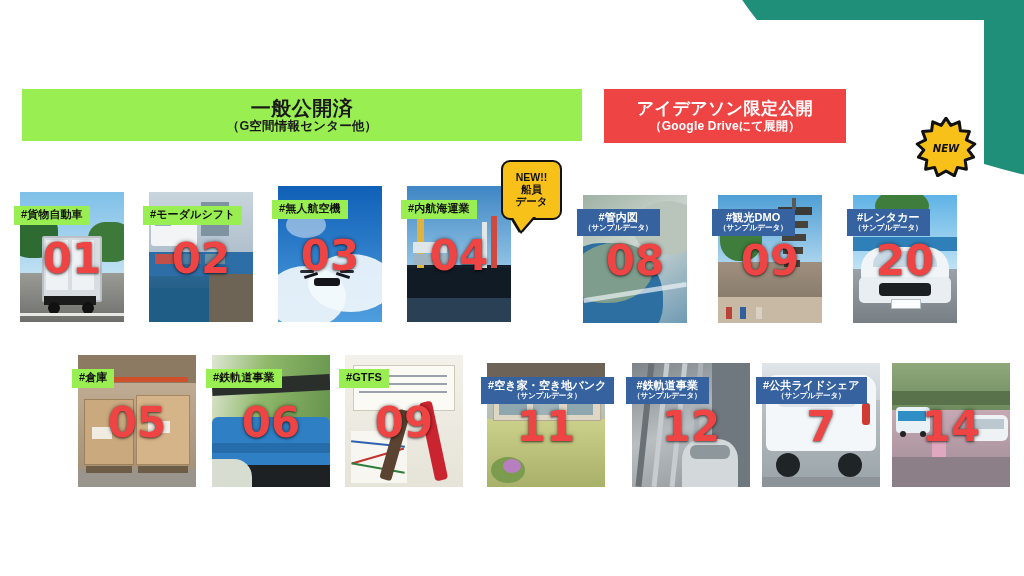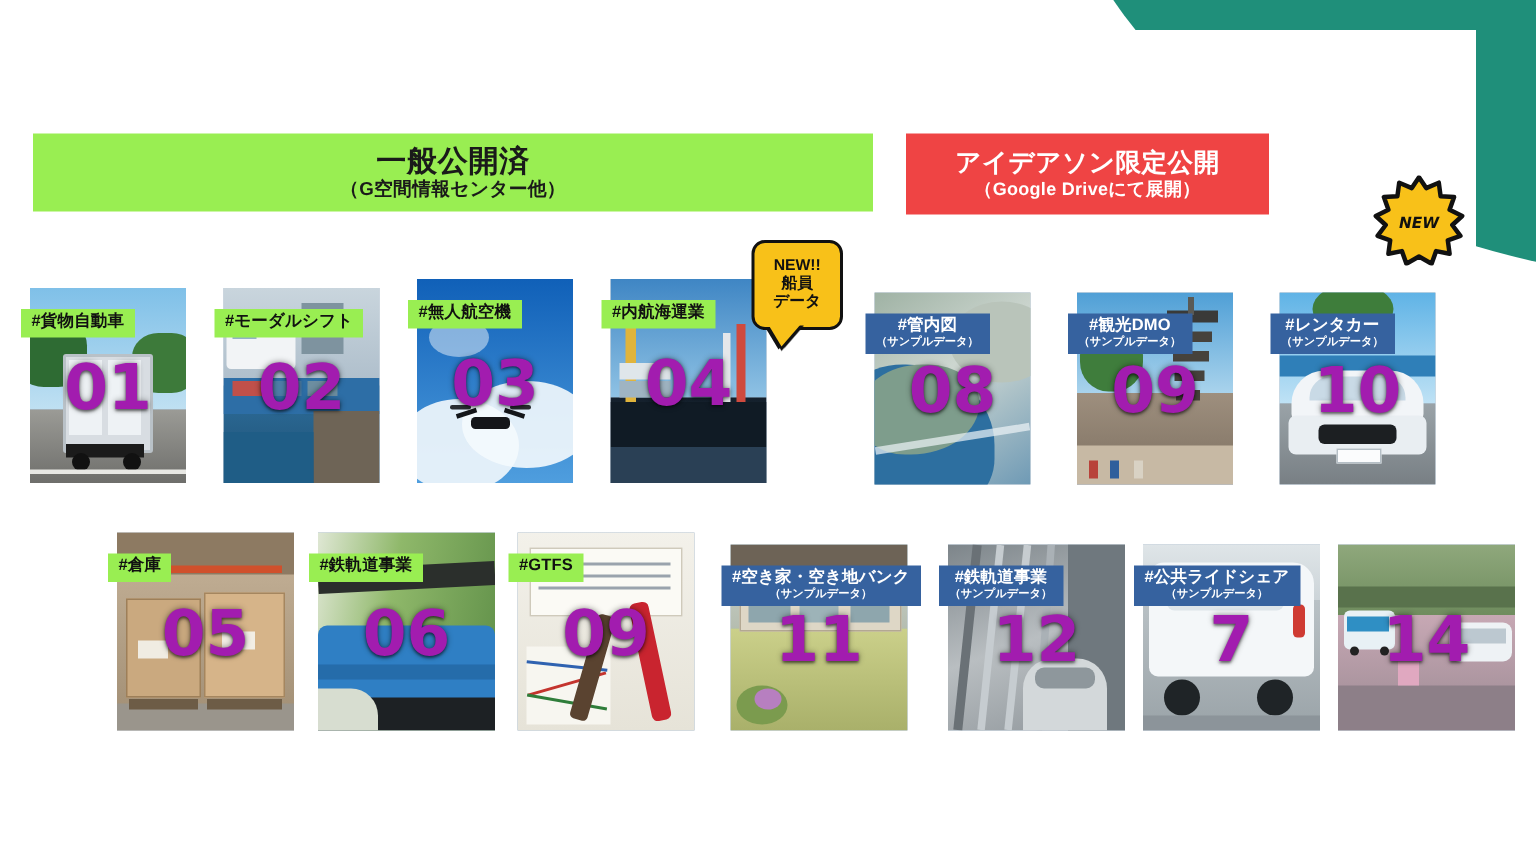--- a/index.html
+++ b/index.html
@@ -75,21 +75,21 @@
 
   
   .card{position:absolute;z-index:3;}
   .card .photo{
     position:absolute;inset:0;overflow:hidden;background:#9bb0c2;
   }
   .card .num{
     position:absolute;left:0;right:0;top:50%;
     transform:translateY(-46%);
     text-align:center;
-    color:#a21caf;font-weight:bold;
+    color:#ef4444;font-weight:bold;
     font-size:42px;line-height:1;
     text-shadow:0 0 4px rgba(0,0,0,.45),0 1px 2px rgba(0,0,0,.5);
     z-index:3;pointer-events:none;
     font-family:"DejaVu Sans","Liberation Sans",sans-serif;
   }
   .tag{
     position:absolute;left:-6px;top:14px;z-index:4;
     padding:3px 7px 4px 7px;
     box-sizing:border-box;
     text-align:center;white-space:nowrap;
@@ -297,21 +297,21 @@
         <div class="bar" style="left:42px;top:2px;width:6px;height:30px;background:#6b513a;"></div>
         <div class="blob" style="left:22px;top:-6px;width:54px;height:34px;background:#3e7d3b;border-radius:50%;"></div>
         <div class="bar" style="left:0;top:42px;width:104px;height:14px;background:#2f7fb8;"></div>
         <div class="bar" style="left:8px;top:52px;width:88px;height:34px;background:#f2f5f8;border-radius:22px 22px 5px 5px;"></div>
         <div class="bar" style="left:20px;top:56px;width:64px;height:16px;background:#c9dae6;border-radius:14px 14px 0 0;"></div>
         <div class="bar" style="left:6px;top:82px;width:92px;height:26px;background:#e9eef2;border-radius:5px;"></div>
         <div class="bar" style="left:26px;top:88px;width:52px;height:13px;background:#1c1f22;border-radius:4px;"></div>
         <div class="bar" style="left:38px;top:104px;width:28px;height:8px;background:#fbfcfd;border:1px solid #b5bfc6;"></div>
       </div>
     </div>
-    <span class="num">10</span>
+    <span class="num">20</span>
     <span class="tag blue">
       <span class="t-main">#レンタカー</span>
       <span class="t-sub">（サンプルデータ）</span>
     </span>
   </div>
 
   <div class="card" style="left:78px;top:355px;width:118px;height:132px;">
     <div class="photo">
       <div class="sc">
         <div class="sky" style="height:100%;background:linear-gradient(#c7b49a,#a08d73);"></div>

